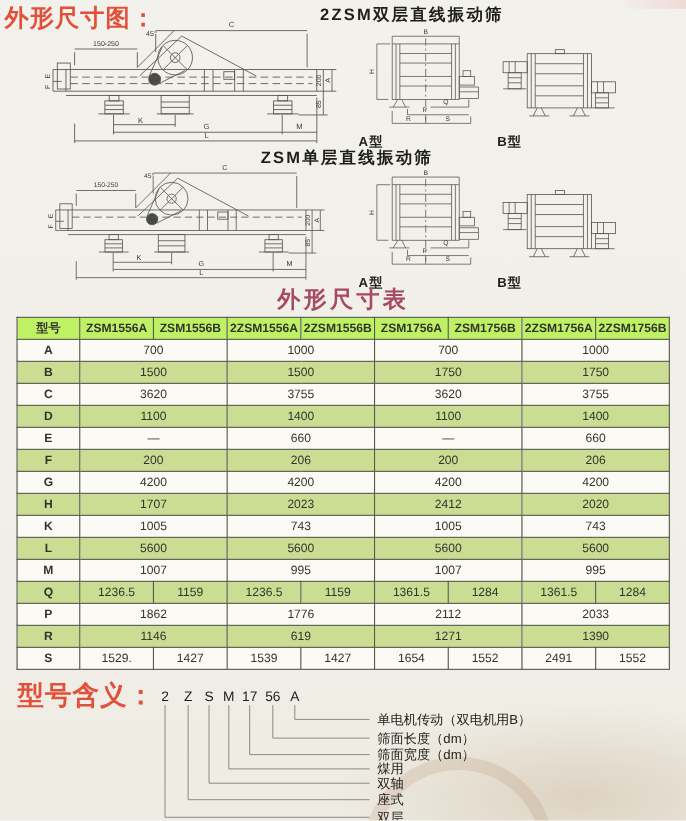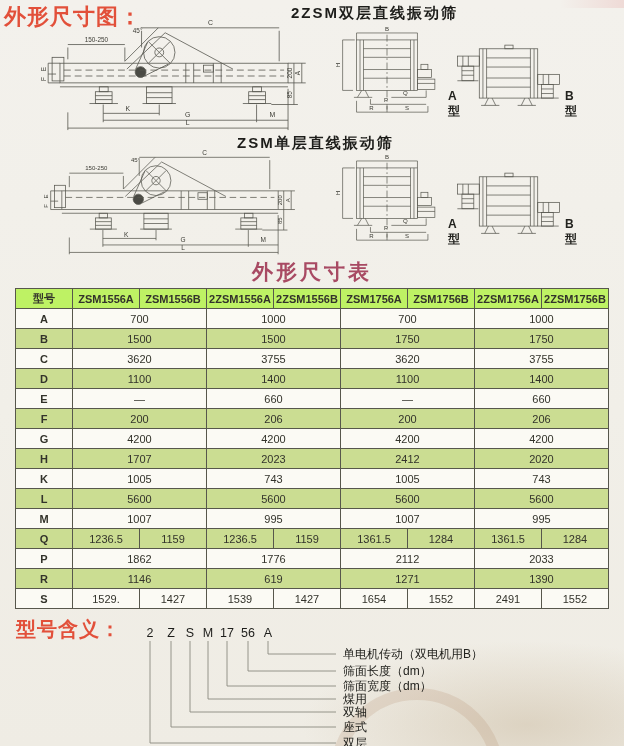--- a/index.html
+++ b/index.html
@@ -5,32 +5,32 @@
   html,body{margin:0;padding:0;}
   body{
     width:624px;height:746px;position:relative;overflow:hidden;
     background:linear-gradient(180deg,#f3f1ec 0%,#f1efe8 55%,#efece4 100%);
     font-family:"Liberation Sans",sans-serif;color:#2e2e28;
   }
   .abs{position:absolute;}
   
   .red-heading{color:#e2503a;font-weight:bold;letter-spacing:1px;}
   .h-diagram{left:4px;top:2px;font-size:22px;}
-  .h-model{left:16px;top:616px;font-size:20px;}
+  .h-model{left:16px;top:616px;font-size:24px;}
   .drawing-title{font-size:15px;font-weight:bold;color:#1d1d1a;letter-spacing:2px;}
   .table-title{left:0;right:0;top:258px;text-align:center;font-size:21px;font-weight:bold;
     color:#a84a63;letter-spacing:3px;}
   
   svg{display:block;}
   .ln{stroke:#56564e;stroke-width:0.8;fill:none;}
   svg text{fill:#3a3a33;stroke:none;font-size:8px;text-anchor:middle;
     font-family:"Liberation Sans",sans-serif;}
   svg text.sm{font-size:6.5px;}
   svg text.md{font-size:7px;}
-  .end-slot{position:absolute;display:flex;align-items:flex-end;}
+  .end-slot{position:absolute;display:flex;flex-direction:column;align-items:flex-start;}
   .view-label{font-size:12px;font-weight:bold;color:#22221e;margin-top:1px;letter-spacing:1px;}
   
   table.dim{position:absolute;left:15px;top:288px;width:593px;border-collapse:collapse;
     table-layout:fixed;font-size:11px;color:#33332b;}
   table.dim td{border:1px solid #57574c;height:19px;text-align:center;padding:0;
     white-space:nowrap;overflow:hidden;background:#fbfaf4;}
   table.dim tr.head td{background:#bef264;font-weight:bold;}
   table.dim tr.green td{background:#cbdd92;}
   table.dim td.row-label{font-weight:bold;}
   

